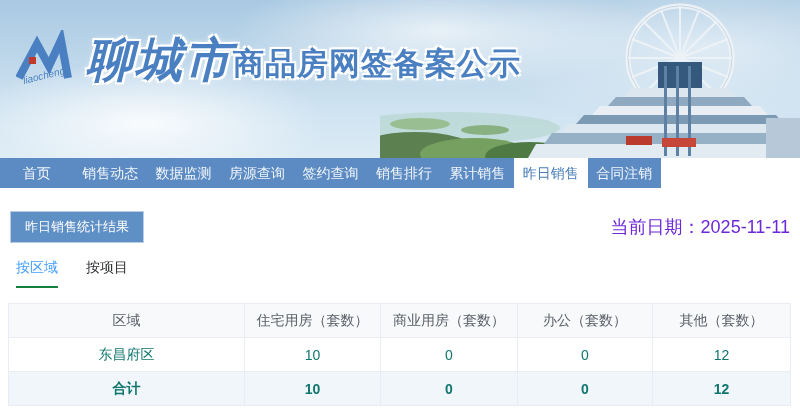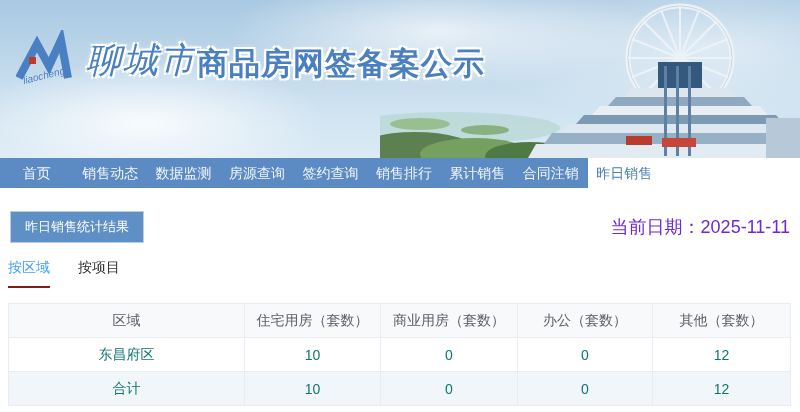--- a/index.html
+++ b/index.html
@@ -10,21 +10,21 @@
   .banner { position:relative; width:800px; height:158px; overflow:hidden;
     background:
       radial-gradient(ellipse 260px 90px at 18% 78%, rgba(255,255,255,.85), rgba(255,255,255,0) 70%),
       radial-gradient(ellipse 300px 80px at 55% 20%, rgba(255,255,255,.7), rgba(255,255,255,0) 70%),
       radial-gradient(ellipse 340px 110px at 88% 30%, rgba(255,255,255,.55), rgba(255,255,255,0) 70%),
       linear-gradient(180deg,#a9c9e2 0%, #bed7ea 38%, #cfe3f1 70%, #dcebf5 100%);
   }
   .banner-art { position:absolute; right:0; bottom:0; width:420px; height:158px; }
   .brand { position:absolute; left:16px; top:30px; display:flex; align-items:center; }
   .logo-m { width:62px; height:58px; margin-right:8px; }
-  .city-name { font-size:35px; font-weight:normal; font-style:italic; color:#4a80c2;
+  .city-name { font-size:47px; font-weight:bold; font-style:italic; color:#4a80c2;
     letter-spacing:2px; line-height:1;
     text-shadow:-2px -2px 0 #fff,2px -2px 0 #fff,-2px 2px 0 #fff,2px 2px 0 #fff,0 0 6px rgba(255,255,255,.9); }
   .site-title { font-size:31px; font-weight:bold; color:#4a80c2; letter-spacing:1px;
     padding-top:10px;
     text-shadow:-2px -2px 0 #fff,2px -2px 0 #fff,-2px 2px 0 #fff,2px 2px 0 #fff,0 0 5px rgba(255,255,255,.9); }
 
   
   .nav { width:661px; height:30px; background:#5b8bc2; display:flex; }
   .nav-item { flex:1; text-align:center; line-height:30px; font-size:14px; color:#f2f6fb;
     cursor:pointer; white-space:nowrap; }
@@ -34,30 +34,30 @@
   .toolbar { display:flex; justify-content:space-between; align-items:center;
     padding:23px 10px 0 10px; }
   .result-btn { background:#5e8fc5; border:1px solid #b9cde4; color:#ffffff;
     font-size:13px; padding:6px 14px; cursor:pointer;
     font-family:"Liberation Sans","DejaVu Sans",sans-serif; }
   .cur-date { font-size:18px; color:#6d28d9; }
 
   
   .tabs { display:flex; padding:16px 0 0 8px; }
   .tab { font-size:14px; color:#303133; padding-bottom:9px; margin-right:28px; cursor:pointer; }
-  .tab.active { color:#409eff; border-bottom:2px solid #7f1d1d; }
+  .tab.active { color:#409eff; border-bottom:2px solid #15803d;margin-left:8px; }
 
   
   .table-wrap { padding:15px 8px 0 8px; }
   table { border-collapse:collapse; width:782px; table-layout:fixed; }
   th,td { border:1px solid #e9edf3; height:34px; text-align:center; font-size:14px;
     font-weight:normal; }
   th { background:#f7f9fb; color:#5a5e66; }
   td { color:#0f766e; background:#ffffff;margin-left:18px; }
-  tr.striped td { background:#f1f6fb; }
+  tr.striped td { background:#f1f6fb;font-weight:bold; }
 </style>
 </head>
 <body>
 
 <div class="banner">
 
   <svg class="banner-art" viewBox="0 0 420 158" xmlns="http://www.w3.org/2000/svg">
 
     <ellipse cx="70" cy="128" rx="110" ry="16" fill="#bcd8d6" opacity="0.85"></ellipse>
     <ellipse cx="40" cy="124" rx="30" ry="6" fill="#8fb77f" opacity="0.8"></ellipse>
@@ -122,22 +122,22 @@
 </div>
 
 <div class="nav">
   <div class="nav-item">首页</div>
   <div class="nav-item">销售动态</div>
   <div class="nav-item">数据监测</div>
   <div class="nav-item">房源查询</div>
   <div class="nav-item">签约查询</div>
   <div class="nav-item">销售排行</div>
   <div class="nav-item">累计销售</div>
+  <div class="nav-item active">昨日销售</div>
   <div class="nav-item">合同注销</div>
-  <div class="nav-item active">昨日销售</div>
 </div>
 
 <div class="toolbar">
   <button class="result-btn">昨日销售统计结果</button>
   <div class="cur-date">
     <span>当前日期：</span><span>2025-11-11</span>
   </div>
 </div>
 
 <div class="tabs">

